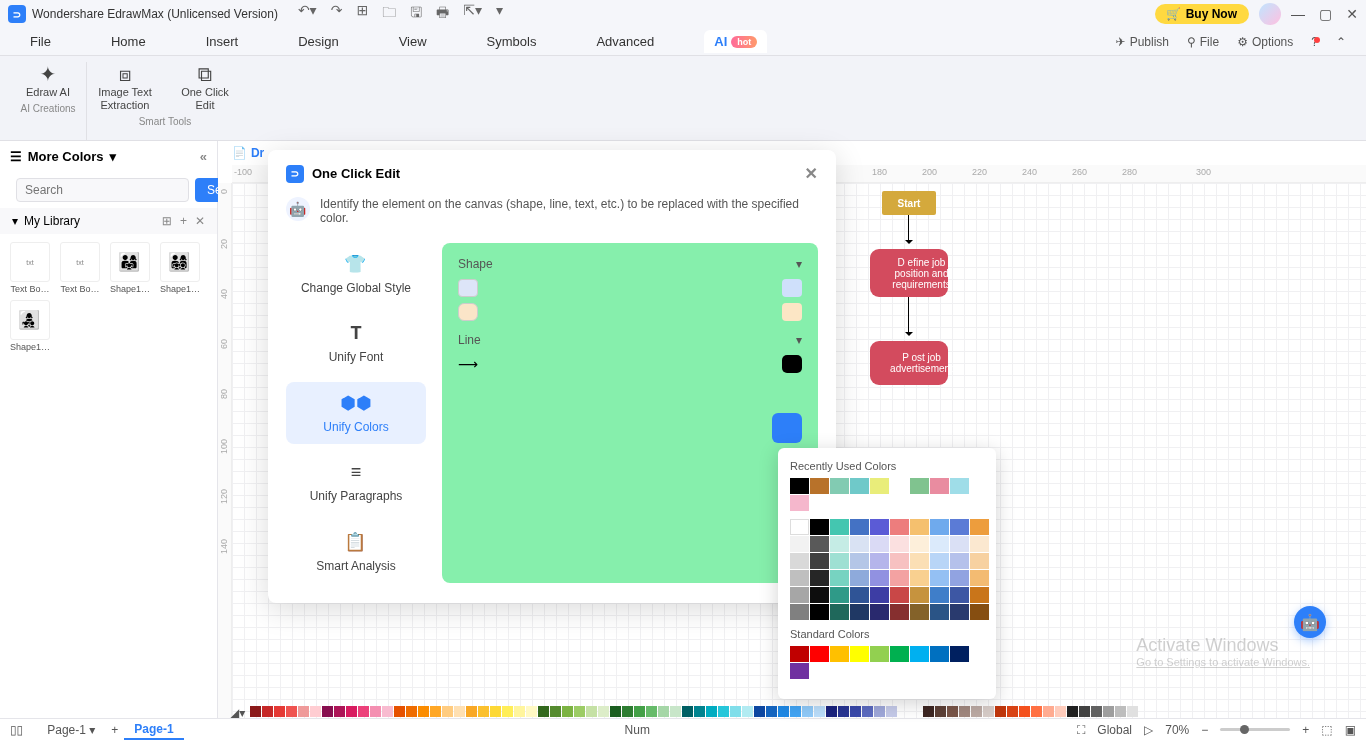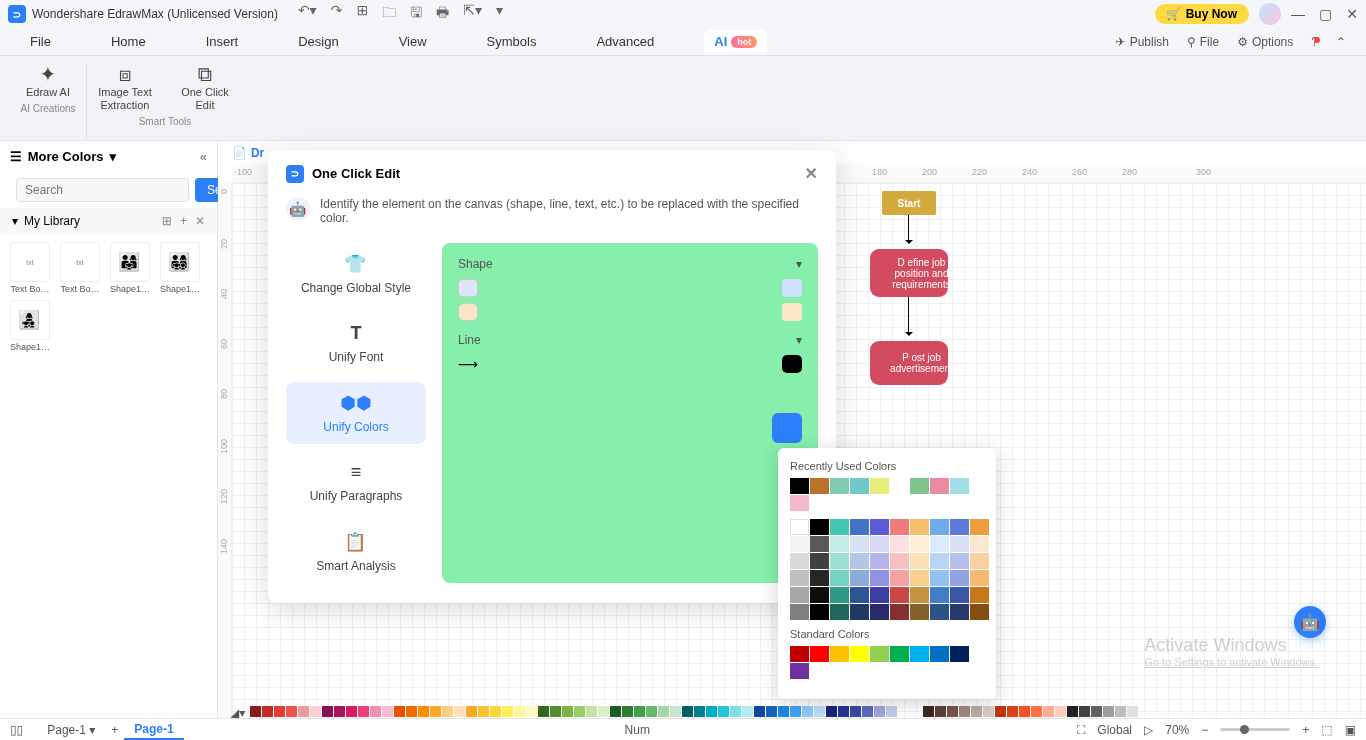--- a/index.html
+++ b/index.html
@@ -94,21 +94,21 @@
 .cp-grid { display: flex; gap: 1px; margin-bottom: 8px; }
 .cp-col { display: flex; flex-direction: column; gap: 1px; }
 .cp-col .cp-sw { width: 19px; height: 16px; }
 .cp-action { display: flex; align-items: center; gap: 10px; padding: 4px 0; cursor: pointer; color: #444; }
 .cp-rainbow { width: 16px; height: 14px; background: linear-gradient(45deg, red, yellow, lime, cyan, blue, magenta); }
 
 
 .ai-bubble { position: absolute; right: 40px; bottom: 80px; width: 32px; height: 32px; border-radius: 50%; background: #2d7ff9; display: flex; align-items: center; justify-content: center; color: #fff; font-size: 16px; box-shadow: 0 3px 10px rgba(45,127,249,.4); }
 
 
-.watermark { position: absolute; right: 48px; bottom: 50px; color: rgba(120,120,120,.35); font-size: 18px; pointer-events: none; }
+.watermark { position: absolute; right: 56px; bottom: 50px; color: rgba(120,120,120,.35); font-size: 18px; pointer-events: none; }
 .watermark .sub { font-size: 11px; text-decoration: underline; }
 
 
 .colorbar { position: absolute; bottom: 22px; left: 230px; right: 20px; height: 12px; display: flex; gap: 1px; }
 .colorbar .cb { width: 11px; height: 11px; }
 .colorbar .picker-icon { margin-right: 4px; font-size: 12px; color: #555; }
 
 
 .statusbar { position: fixed; bottom: 0; left: 0; right: 0; height: 22px; background: #fff; border-top: 1px solid #e5e5ea; display: flex; align-items: center; padding: 0 10px; font-size: 12px; color: #555; gap: 14px; }
 .statusbar .tabs { display: flex; gap: 6px; align-items: center; }

